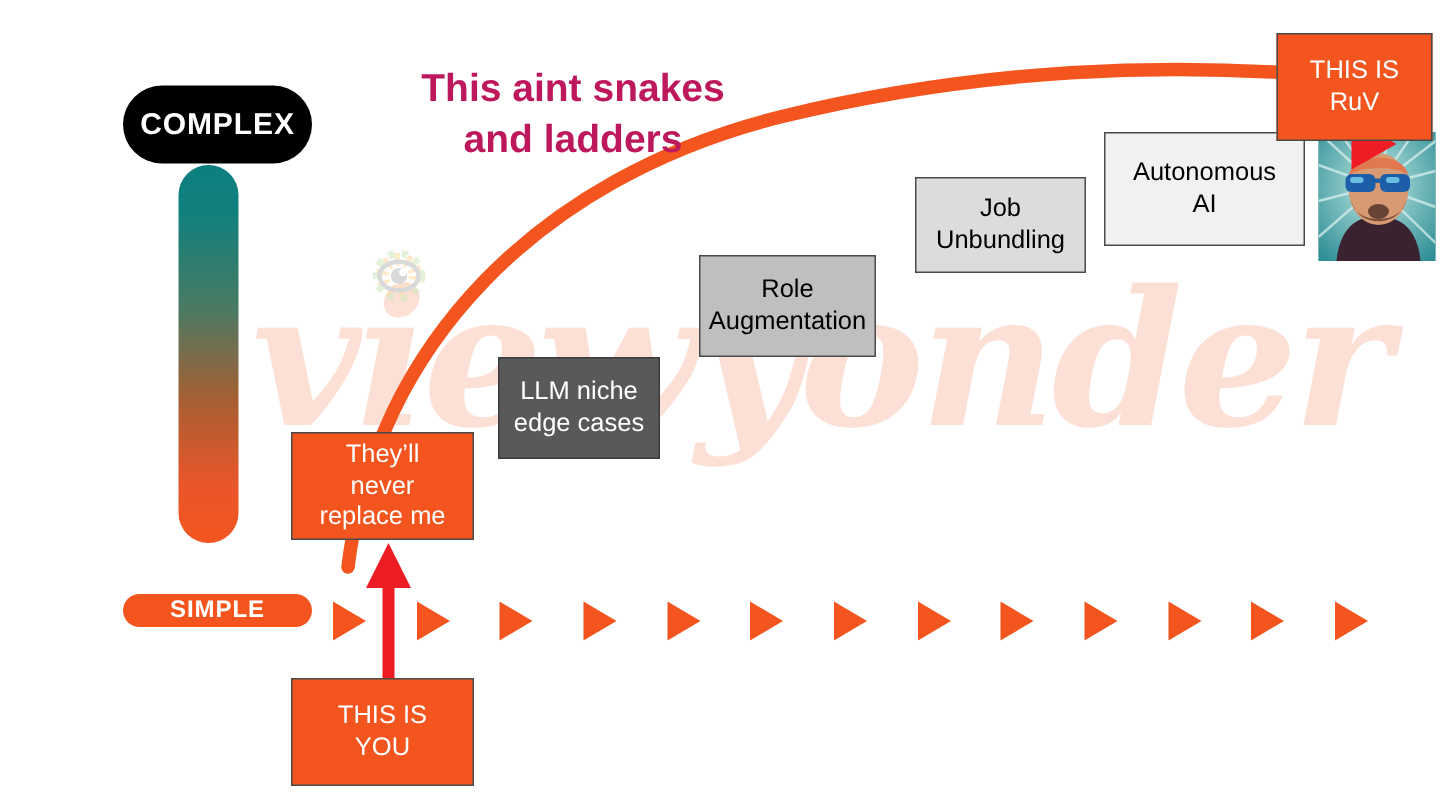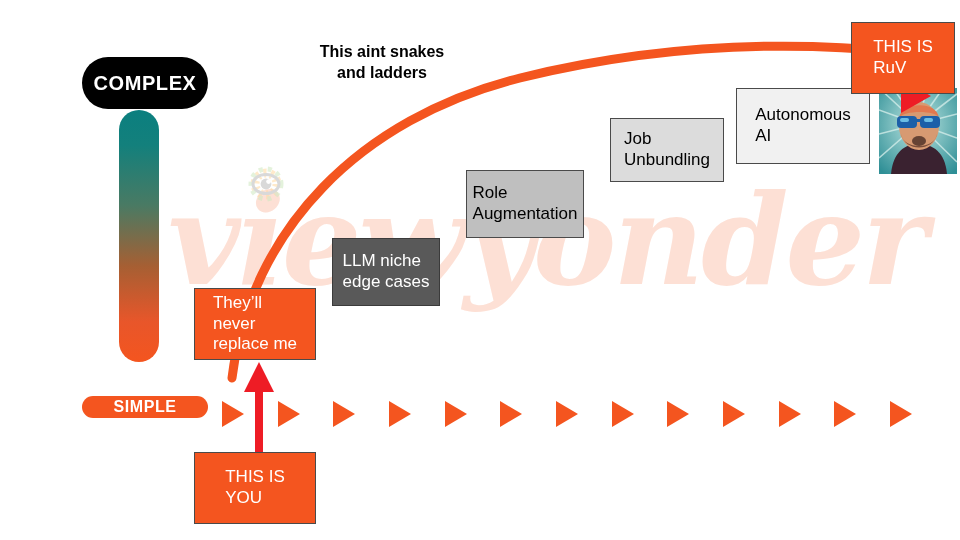--- a/index.html
+++ b/index.html
@@ -91,20 +91,21 @@
     width:32px; height:100px;
     z-index:4;
   }
 
   
   .box{
     position:absolute;
     display:flex;
     align-items:center;
     justify-content:center;
+    text-align:center;
     box-sizing:border-box;
     line-height:1.22;
     z-index:6;
   }
   .box-orange{
     background:#f4551f;
     color:#ffffff;
     border:1.5px solid #4a4a4a;
   }
   .box-dark{
@@ -158,23 +159,23 @@
     border-left:30px solid #ee1c25;
     z-index:8;
   }
 
   
   .head-snakes{
     position:absolute;
     left:272px; top:42px;
     width:220px;
     text-align:center;
-    color:#000000;
+    color:#be185d;
     font-weight:700;
-    font-size:16px;
+    font-size:26px;
     line-height:1.3;
     z-index:6;
   }
   .head-journey{
     position:absolute;
     left:330px; top:434px;
     width:500px;
     text-align:center;
     color:#f4551f;
     font-weight:700;

